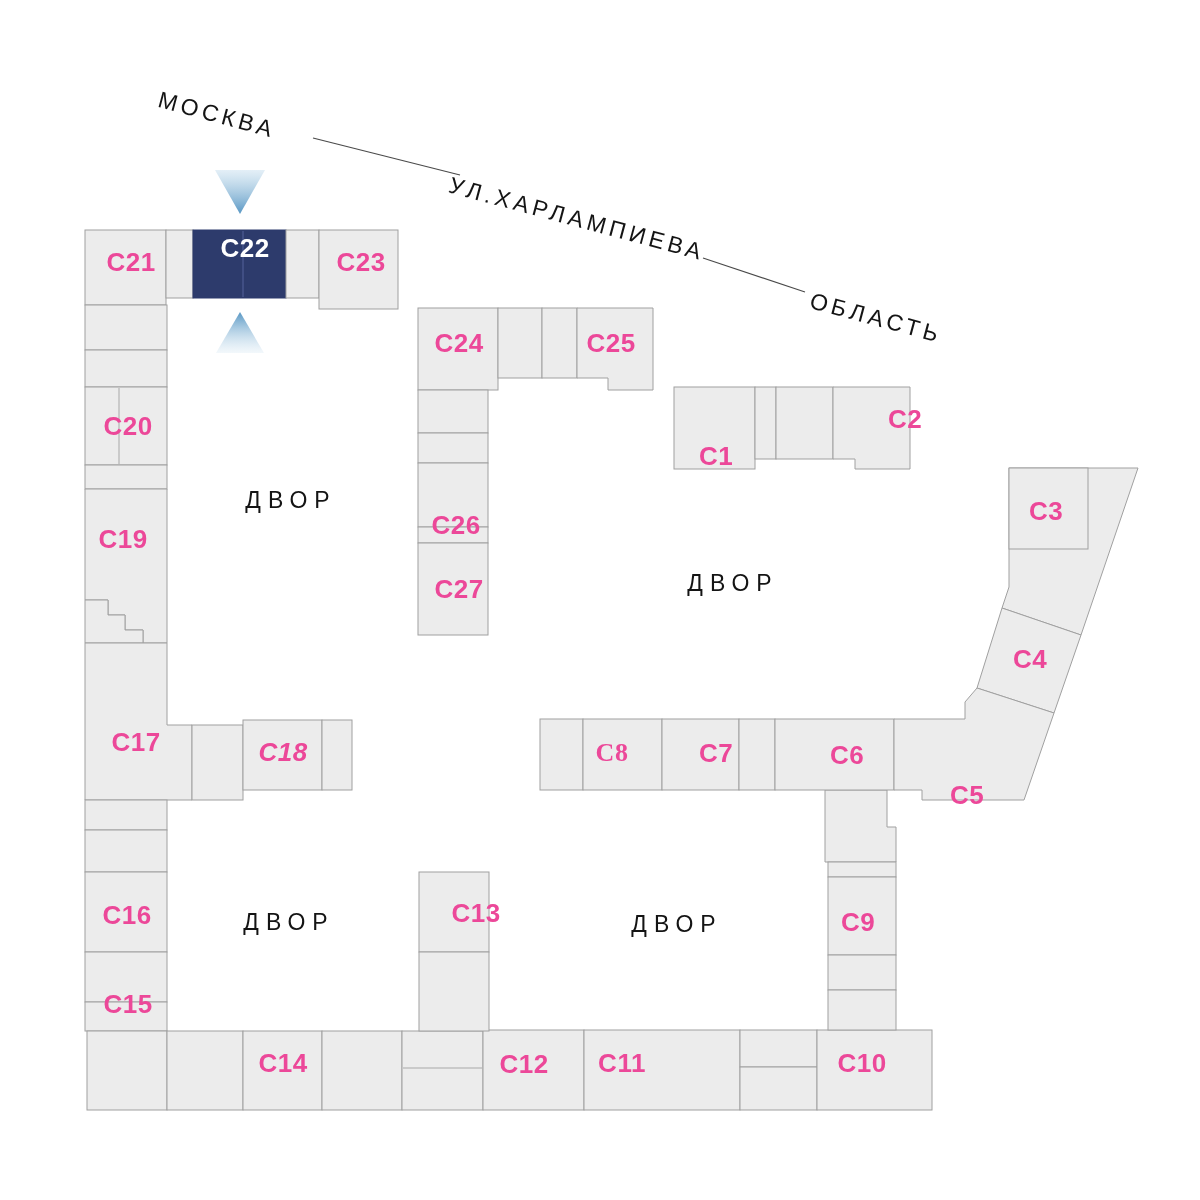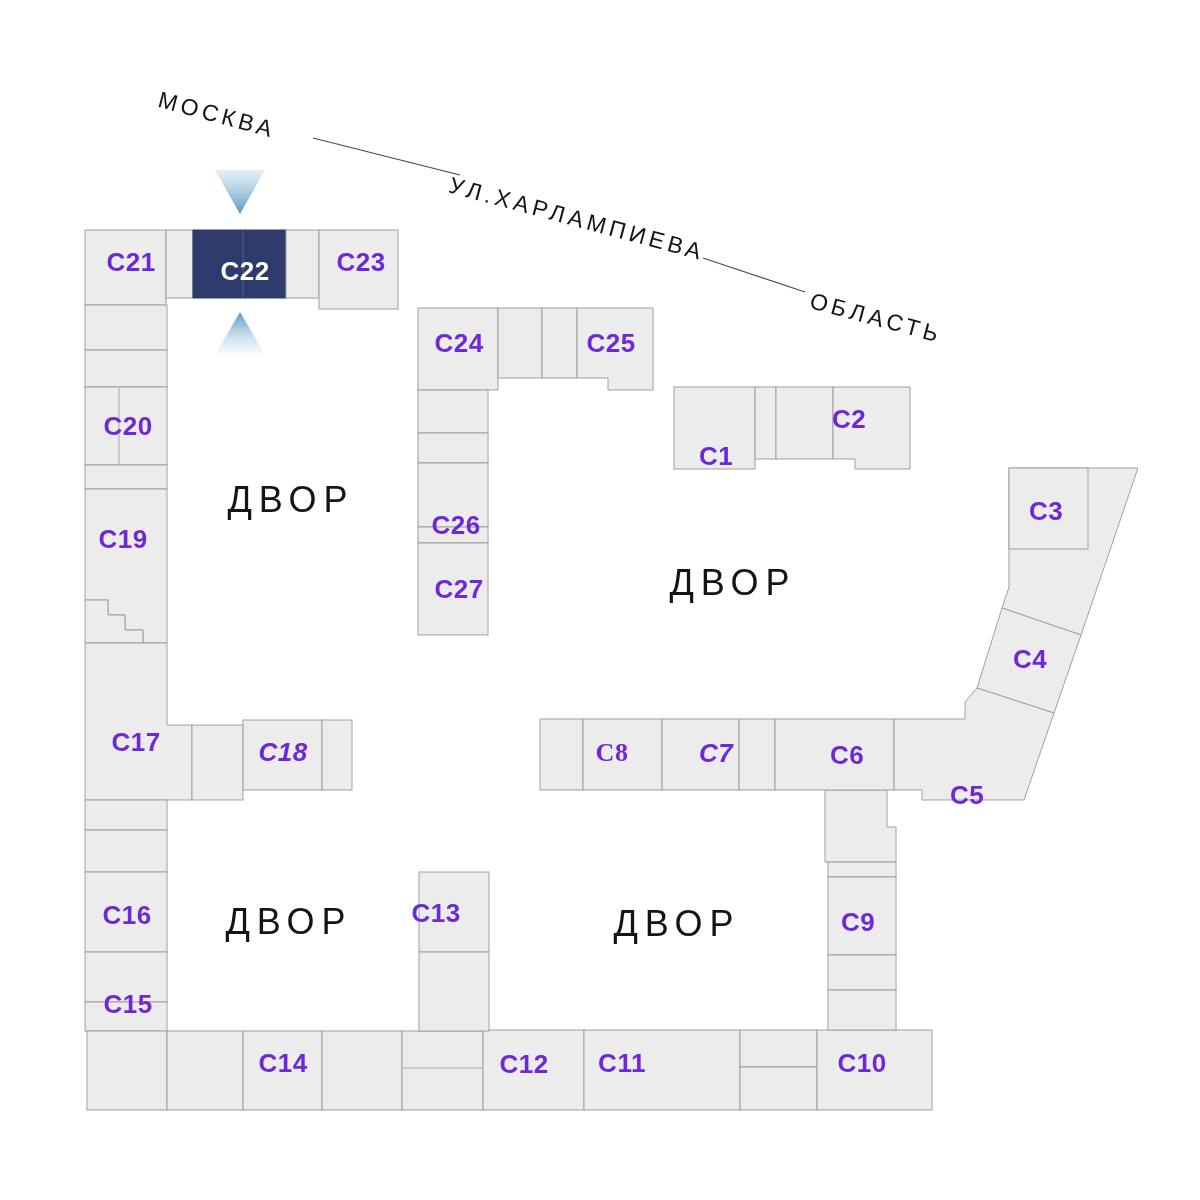--- a/index.html
+++ b/index.html
@@ -4,25 +4,25 @@
 <style>
   html,body{margin:0;padding:0;background:#ffffff;width:1200px;height:1200px;overflow:hidden;}
   .stage{position:relative;width:1200px;height:1200px;background:#ffffff;
          font-family:"Liberation Sans", sans-serif;}
   svg{position:absolute;left:0;top:0;}
   .blk{fill:#ececec;stroke:#a0a0a0;stroke-width:1;}
   .blk-selected{fill:#2d3b6c;stroke:#2d3b6c;stroke-width:1;}
   .divline{stroke:#a8a8a8;stroke-width:1;fill:none;}
   .divline-dark{stroke:#55639b;stroke-width:1;fill:none;}
   .streetline{stroke:#4a4a4a;stroke-width:1.2;fill:none;}
-  .bl{position:absolute;transform:translate(-50%,-50%);color:#6d28d9;
+  .bl{position:absolute;transform:translate(-50%,-50%);color:#ec4899;
       font-weight:bold;font-size:26px;letter-spacing:0.5px;white-space:nowrap;}
   .bl-white{color:#ffffff;}
   .yard{position:absolute;transform:translate(-50%,-50%);color:#141414;
-        font-weight:500;font-size:36px;letter-spacing:7px;white-space:nowrap;text-align:right;}
+        font-weight:500;font-size:23px;letter-spacing:7px;white-space:nowrap;text-align:right;}
   .street{position:absolute;color:#141414;font-weight:500;font-size:23px;
           letter-spacing:4px;white-space:nowrap;}
   .rot{transform:translate(-50%,-50%) rotate(15deg);}
 </style>
 </head>
 <body>
 
 <div class="stage">
 
   <svg width="1200" height="1200" viewBox="0 0 1200 1200">
@@ -118,40 +118,40 @@
   <div class="street rot" style="left:217px;top:115px;">МОСКВА</div>
   <div class="street rot" style="left:577px;top:219px;">УЛ.ХАРЛАМПИЕВА</div>
   <div class="street rot" style="left:876px;top:318px;">ОБЛАСТЬ</div>
 
   <div class="yard" style="left:291px;top:500px;">ДВОР</div>
   <div class="yard" style="left:733px;top:583px;">ДВОР</div>
   <div class="yard" style="left:289px;top:922px;">ДВОР</div>
   <div class="yard" style="left:677px;top:924px;">ДВОР</div>
 
   <div class="bl" style="left:716px;top:444px;margin-top:12px;">С1</div>
-  <div class="bl" style="left:849px;top:419px;">С2</div>
+  <div class="bl" style="left:905px;top:419px;">С2</div>
   <div class="bl" style="left:1046px;top:511px;">С3</div>
   <div class="bl" style="left:1030px;top:659px;">С4</div>
   <div class="bl" style="left:967px;top:795px;">С5</div>
   <div class="bl" style="left:847px;top:755px;">С6</div>
-  <div class="bl" style="left:716px;top:753px;font-style:italic;">С7</div>
+  <div class="bl" style="left:716px;top:753px;">С7</div>
   <div class="bl" style="left:612px;top:753px;font-family:Liberation Serif, serif;">С8</div>
   <div class="bl" style="left:858px;top:922px;">С9</div>
   <div class="bl" style="left:862px;top:1063px;">С10</div>
   <div class="bl" style="left:622px;top:1063px;">С11</div>
   <div class="bl" style="left:524px;top:1064px;">С12</div>
-  <div class="bl" style="left:436px;top:913px;text-align:center;">С13</div>
+  <div class="bl" style="left:476px;top:913px;text-align:center;">С13</div>
   <div class="bl" style="left:283px;top:1063px;">С14</div>
   <div class="bl" style="left:128px;top:1004px;">С15</div>
   <div class="bl" style="left:127px;top:915px;text-align:right;">С16</div>
   <div class="bl" style="left:136px;top:742px;">С17</div>
   <div class="bl" style="left:283px;top:752px;font-style:italic;">С18</div>
   <div class="bl" style="left:123px;top:539px;">С19</div>
   <div class="bl" style="left:128px;top:426px;">С20</div>
   <div class="bl" style="left:131px;top:262px;">С21</div>
-  <div class="bl bl-white" style="left:245px;top:271px;text-align:right;">С22</div>
+  <div class="bl bl-white" style="left:245px;top:248px;text-align:right;">С22</div>
   <div class="bl" style="left:361px;top:262px;">С23</div>
   <div class="bl" style="left:459px;top:343px;">С24</div>
   <div class="bl" style="left:611px;top:343px;">С25</div>
   <div class="bl" style="left:456px;top:481px;margin-top:44px;">С26</div>
   <div class="bl" style="left:459px;top:579px;margin-top:10px;">С27</div>
 
 </div>
 
 </body></html>

